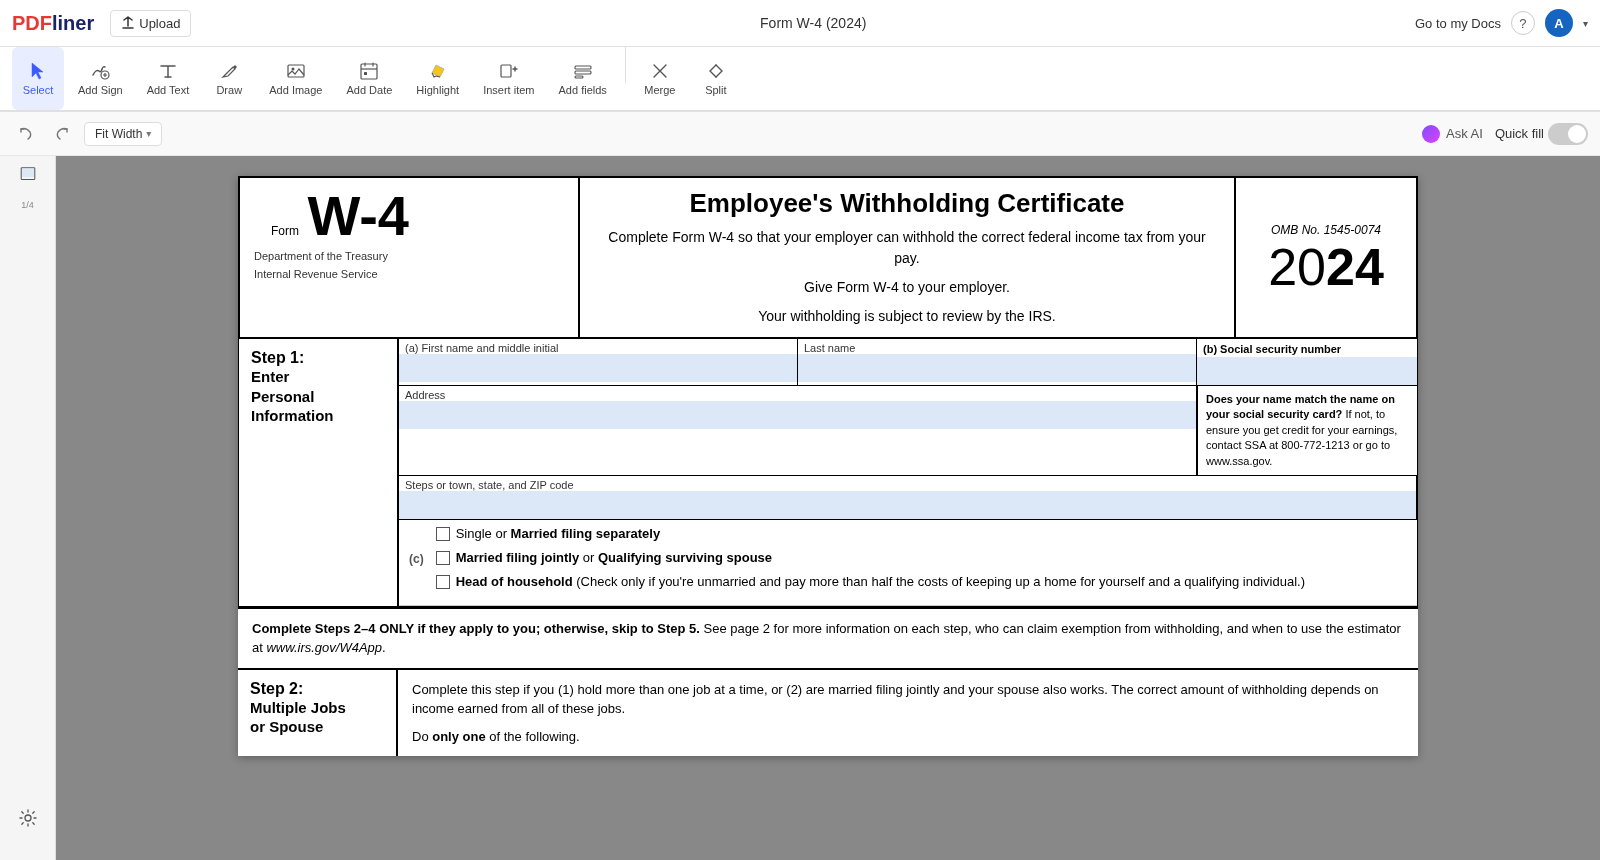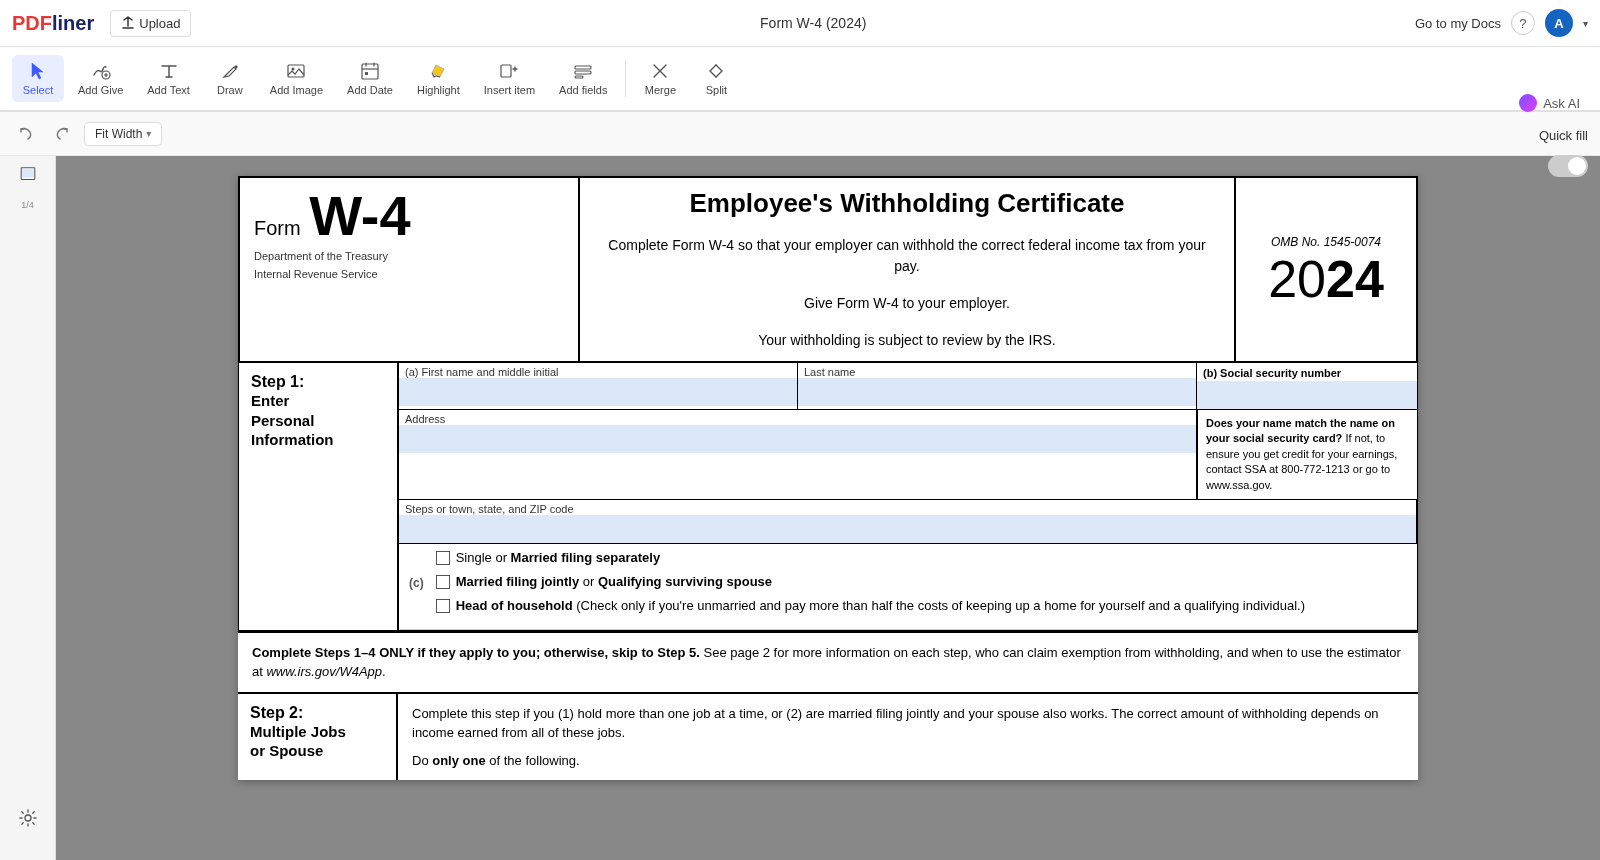--- a/index.html
+++ b/index.html
@@ -131,21 +131,20 @@
       font-size: 10px;
       color: #555;
       cursor: pointer;
     }
 
     
     .toolbar {
       background: #fff;
       height: 64px;
       display: flex;
-      align-items: center;
       padding: 0 12px;
       border-bottom: 1px solid #e0e0e0;
       gap: 4px;
       position: relative;
       z-index: 10;
     }
     .tool-btn {
       display: flex;
       flex-direction: column;
       align-items: center;
@@ -200,23 +199,22 @@
       padding: 4px 10px;
       border-radius: 4px;
       cursor: pointer;
       font-size: 12px;
       color: #333;
     }
 
     .secondary-toolbar-right {
       margin-left: auto;
       display: flex;
-      align-items: flex-end;
-      gap: 12px;
-      flex-direction: column;
+      align-items: center;
+      gap: 4px;
     }
     .ask-ai-btn {
       display: flex;
       align-items: center;
       gap: 6px;
       background: none;
       border: none;
       cursor: pointer;
       font-size: 13px;
       color: #555;
@@ -372,21 +370,20 @@
     }
 
     .form-header-center {
       flex: 1;
       border-right: 2px solid #000;
       padding: 10px 20px;
       display: flex;
       flex-direction: column;
       align-items: center;
       justify-content: center;
-      gap: 8px;
     }
     .form-main-title {
       font-size: 26px;
       font-weight: bold;
       color: #000;
       text-align: center;
     }
     .form-subtitle {
       font-size: 14px;
       color: #000;
@@ -664,21 +661,21 @@
         </svg>
         <span>Select</span>
       </button>
 
       <button class="tool-btn">
         <svg viewBox="0 0 20 20" fill="none">
           <path d="M3 14 Q6 8 9 10 Q11 12 12 8 Q13 5 15 6" stroke="#555" stroke-width="1.5" stroke-linecap="round" fill="none"></path>
           <circle cx="15" cy="14" r="4" stroke="#555" stroke-width="1.2" fill="none"></circle>
           <path d="M13 14 L17 14 M15 12 L15 16" stroke="#555" stroke-width="1.2"></path>
         </svg>
-        <span>Add Give</span>
+        <span>Add Sign</span>
       </button>
 
       <button class="tool-btn">
         <svg viewBox="0 0 20 20" fill="none">
           <path d="M3 5 L17 5 M10 5 L10 16" stroke="#555" stroke-width="1.5" stroke-linecap="round"></path>
           <path d="M7 16 L13 16" stroke="#555" stroke-width="1.5" stroke-linecap="round"></path>
         </svg>
         <span>Add Text</span>
       </button>
 
@@ -819,21 +816,21 @@
         </svg>
       </button>
     </div>
 
     <div class="doc-viewer">
       <div class="pdf-page">
 
         <div class="form-header">
           <div class="form-header-left">
             <div>
-              <span class="form-w4-label" style="font-size:20px;">Form</span>
+              <span class="form-w4-label" style="font-size:12px;margin-left:17px;">Form</span>
               <span class="form-w4-big">W-4</span>
             </div>
             <div class="form-dept">Department of the Treasury</div>
             <div class="form-dept">Internal Revenue Service</div>
           </div>
           <div class="form-header-center">
             <div class="form-main-title">Employee's Withholding Certificate</div>
             <div class="form-subtitle">Complete Form W-4 so that your employer can withhold the correct federal income tax from your pay.</div>
             <div class="form-subtitle">Give Form W-4 to your employer.</div>
             <div class="form-subtitle">Your withholding is subject to review by the IRS.</div>
@@ -903,21 +900,21 @@
                     <div class="checkbox-box"></div>
                     <span><strong>Head of household</strong><span> (Check only if you're unmarried and pay more than half the costs of keeping up a home for yourself and a qualifying individual.)</span></span>
                   </div>
                 </div>
               </div>
             </div>
           </div>
         </div>
 
         <div class="complete-notice">
-          <strong>Complete Steps 1–4 ONLY if they apply to you; otherwise, skip to Step 5.</strong><span> See page 2 for more information on each step, who can claim exemption from withholding, and when to use the estimator at </span><em>www.irs.gov/W4App</em><span>.</span>
+          <strong>Complete Steps 2–4 ONLY if they apply to you; otherwise, skip to Step 5.</strong><span> See page 2 for more information on each step, who can claim exemption from withholding, and when to use the estimator at </span><em>www.irs.gov/W4App</em><span>.</span>
         </div>
 
         <div class="step2-section" style="display:flex;border-top:2px solid #000;">
           <div class="step2-label-col">
             <div class="step-num">Step 2:</div>
             <div class="step-title">
               <span>Multiple Jobs</span><br>
               <span>or Spouse</span>
             </div>
           </div>

